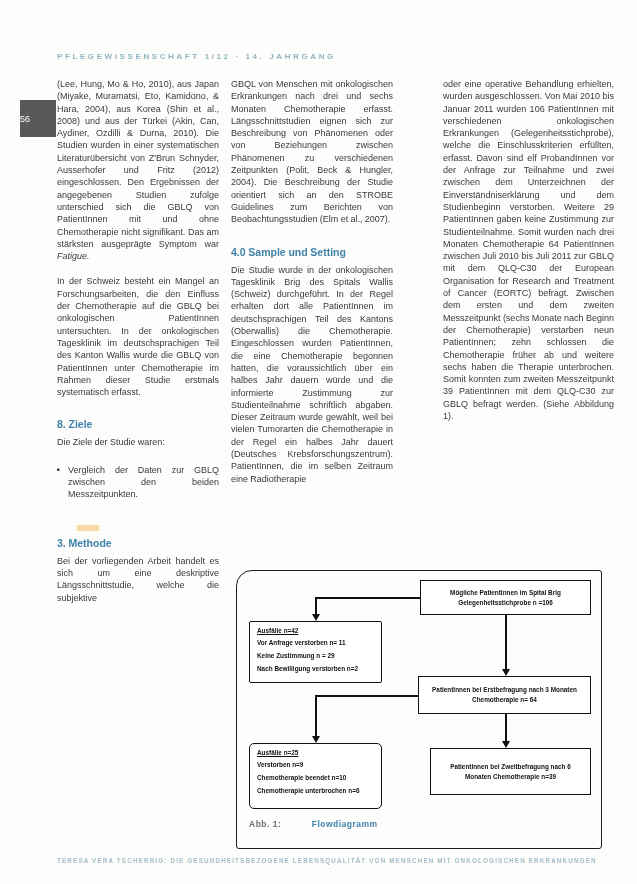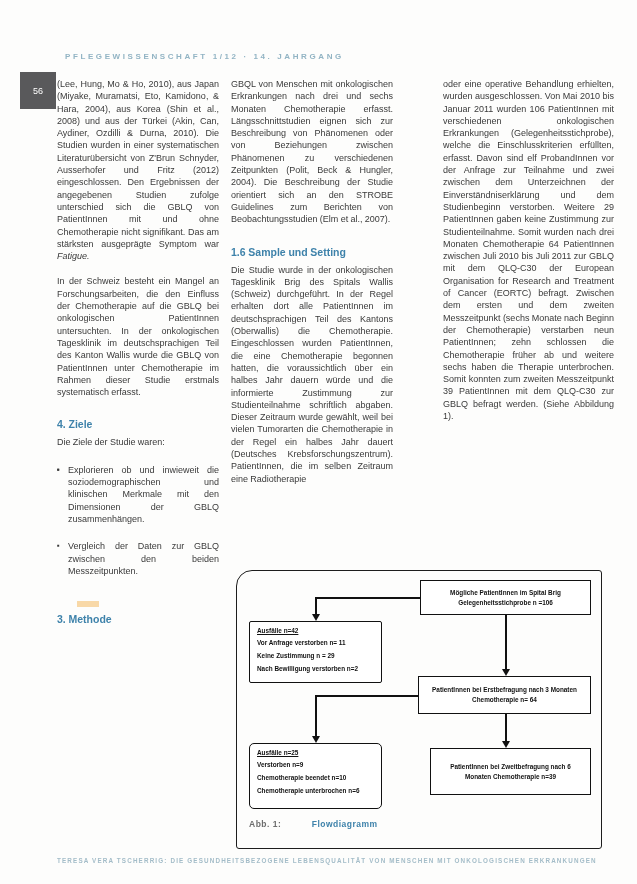--- a/index.html
+++ b/index.html
@@ -4,30 +4,30 @@
 <style>
   html,body{margin:0;padding:0;background:#e9e9e9;}
   .page{
     position:relative;width:637px;height:884px;background:#fdfdfc;
     font-family:"Liberation Sans","DejaVu Sans",sans-serif;
     color:#3a3a3a;overflow:hidden;margin:0 auto;
     box-shadow:0 0 6px rgba(0,0,0,.25);
   }
   
   .journal-header{
-    position:absolute;left:65px;top:52px;font-size:8px;font-weight:bold;
+    position:absolute;left:57px;top:52px;font-size:8px;font-weight:bold;
     letter-spacing:2.6px;color:#92b4c4;text-transform:uppercase;white-space:nowrap;
   }
   .page-footer{
     position:absolute;left:57px;top:857px;font-size:6.3px;font-weight:bold;
     letter-spacing:1.15px;color:#a3bcc8;text-transform:uppercase;white-space:nowrap;
   }
   .page-badge{
-    position:absolute;left:20px;top:72px;width:36px;height:37px;background:#59595b;
-    color:#ffffff;font-size:9px;display:flex;align-items:center;justify-content:center;
+    position:absolute;left:20px;top:100px;width:36px;height:37px;background:#59595b;
+    color:#ffffff;font-size:9px;display:flex;align-items:center;justify-content:flex-start;
   }
   
   .col{
     position:absolute;top:78px;font-size:9px;line-height:12.3px;text-align:justify;
     hyphens:auto;-webkit-hyphens:auto;word-spacing:-0.2px;
   }
   .col-1{left:57px;width:162px;height:760px;overflow:hidden;}
   .col-2{left:231px;width:162px;height:470px;overflow:hidden;}
   .col-3{left:419px;width:171px;height:470px;overflow:hidden;margin-left:24px;}
   .col p{margin:0 0 13px 0;}
@@ -87,34 +87,35 @@
 
   <div class="journal-header">Pflegewissenschaft 1/12 · 14. Jahrgang</div>
 
   <div class="page-badge">
     <span>56</span>
   </div>
 
   <div class="col col-1">
     <p><span>(Lee, Hung, Mo &amp; Ho, 2010), aus Japan (Miyake, Muramatsi, Eto, Kamidono, &amp; Hara, 2004), aus Korea (Shin et al., 2008) und aus der Türkei (Akin, Can, Aydiner, Ozdilli &amp; Durna, 2010). Die Studien wurden in einer systematischen Literaturübersicht von Z'Brun Schnyder, Ausserhofer und Fritz (2012) eingeschlossen. Den Ergebnissen der angegebenen Studien zufolge unterschied sich die GBLQ von PatientInnen mit und ohne Chemotherapie nicht signifikant. Das am stärksten ausgeprägte Symptom war </span><span class="italic">Fatigue.</span></p>
     <p>In der Schweiz besteht ein Mangel an Forschungsarbeiten, die den Einfluss der Chemotherapie auf die GBLQ bei onkologischen PatientInnen untersuchten. In der onkologischen Tagesklinik im deutschsprachigen Teil des Kanton Wallis wurde die GBLQ von PatientInnen unter Chemotherapie im Rahmen dieser Studie erstmals systematisch erfasst.</p>
-    <div class="section-heading">4. Ziele</div>
+    <div class="section-heading">8. Ziele</div>
     <p class="tight">Die Ziele der Studie waren:</p>
     <ul class="goals">
       <li><span class="bullet">▪</span></li>
-      <li><span class="bullet">▪</span><span>Explorieren ob und inwieweit die soziodemographischen und klinischen Merkmale mit den Dimensionen der GBLQ zusammenhängen.</span></li>
+      <li><span class="bullet">▪</span></li>
       <li><span class="bullet">▪</span><span>Vergleich der Daten zur GBLQ zwischen den beiden Messzeitpunkten.</span></li>
     </ul>
     <div class="orange-mark"></div>
     <div class="section-heading" style="margin-top:6px;">3. Methode</div>
+    <p>Bei der vorliegenden Arbeit handelt es sich um eine deskriptive Längsschnittstudie, welche die subjektive</p>
   </div>
 
   <div class="col col-2">
     <p>GBQL von Menschen mit onkologischen Erkrankungen nach drei und sechs Monaten Chemotherapie erfasst. Längsschnittstudien eignen sich zur Beschreibung von Phänomenen oder von Beziehungen zwischen Phänomenen zu verschiedenen Zeitpunkten (Polit, Beck &amp; Hungler, 2004). Die Beschreibung der Studie orientiert sich an den STROBE Guidelines zum Berichten von Beobachtungsstudien (Elm et al., 2007).</p>
-    <div class="section-heading">1.6 Sample und Setting</div>
+    <div class="section-heading">4.0 Sample und Setting</div>
     <p>Die Studie wurde in der onkologischen Tagesklinik Brig des Spitals Wallis (Schweiz) durchgeführt. In der Regel erhalten dort alle PatientInnen im deutschsprachigen Teil des Kantons (Oberwallis) die Chemotherapie. Eingeschlossen wurden PatientInnen, die eine Chemotherapie begonnen hatten, die voraussichtlich über ein halbes Jahr dauern würde und die informierte Zustimmung zur Studienteilnahme schriftlich abgaben. Dieser Zeitraum wurde gewählt, weil bei vielen Tumorarten die Chemotherapie in der Regel ein halbes Jahr dauert (Deutsches Krebsforschungszentrum). PatientInnen, die im selben Zeitraum eine Radiotherapie</p>
   </div>
 
   <div class="col col-3">
     <p>oder eine operative Behandlung erhielten, wurden ausgeschlossen. Von Mai 2010 bis Januar 2011 wurden 106 PatientInnen mit verschiedenen onkologischen Erkrankungen (Gelegenheitsstichprobe), welche die Einschlusskriterien erfüllten, erfasst. Davon sind elf ProbandInnen vor der Anfrage zur Teilnahme und zwei zwischen dem Unterzeichnen der Einverständniserklärung und dem Studienbeginn verstorben. Weitere 29 PatientInnen gaben keine Zustimmung zur Studienteilnahme. Somit wurden nach drei Monaten Chemotherapie 64 PatientInnen zwischen Juli 2010 bis Juli 2011 zur GBLQ mit dem QLQ-C30 der European Organisation for Research and Treatment of Cancer (EORTC) befragt. Zwischen dem ersten und dem zweiten Messzeitpunkt (sechs Monate nach Beginn der Chemotherapie) verstarben neun PatientInnen; zehn schlossen die Chemotherapie früher ab und weitere sechs haben die Therapie unterbrochen. Somit konnten zum zweiten Messzeitpunkt 39 PatientInnen mit dem QLQ-C30 zur GBLQ befragt werden. (Siehe Abbildung 1).</p>
   </div>
 
   <div class="figure">
 
     <div class="fbox center box-top">

